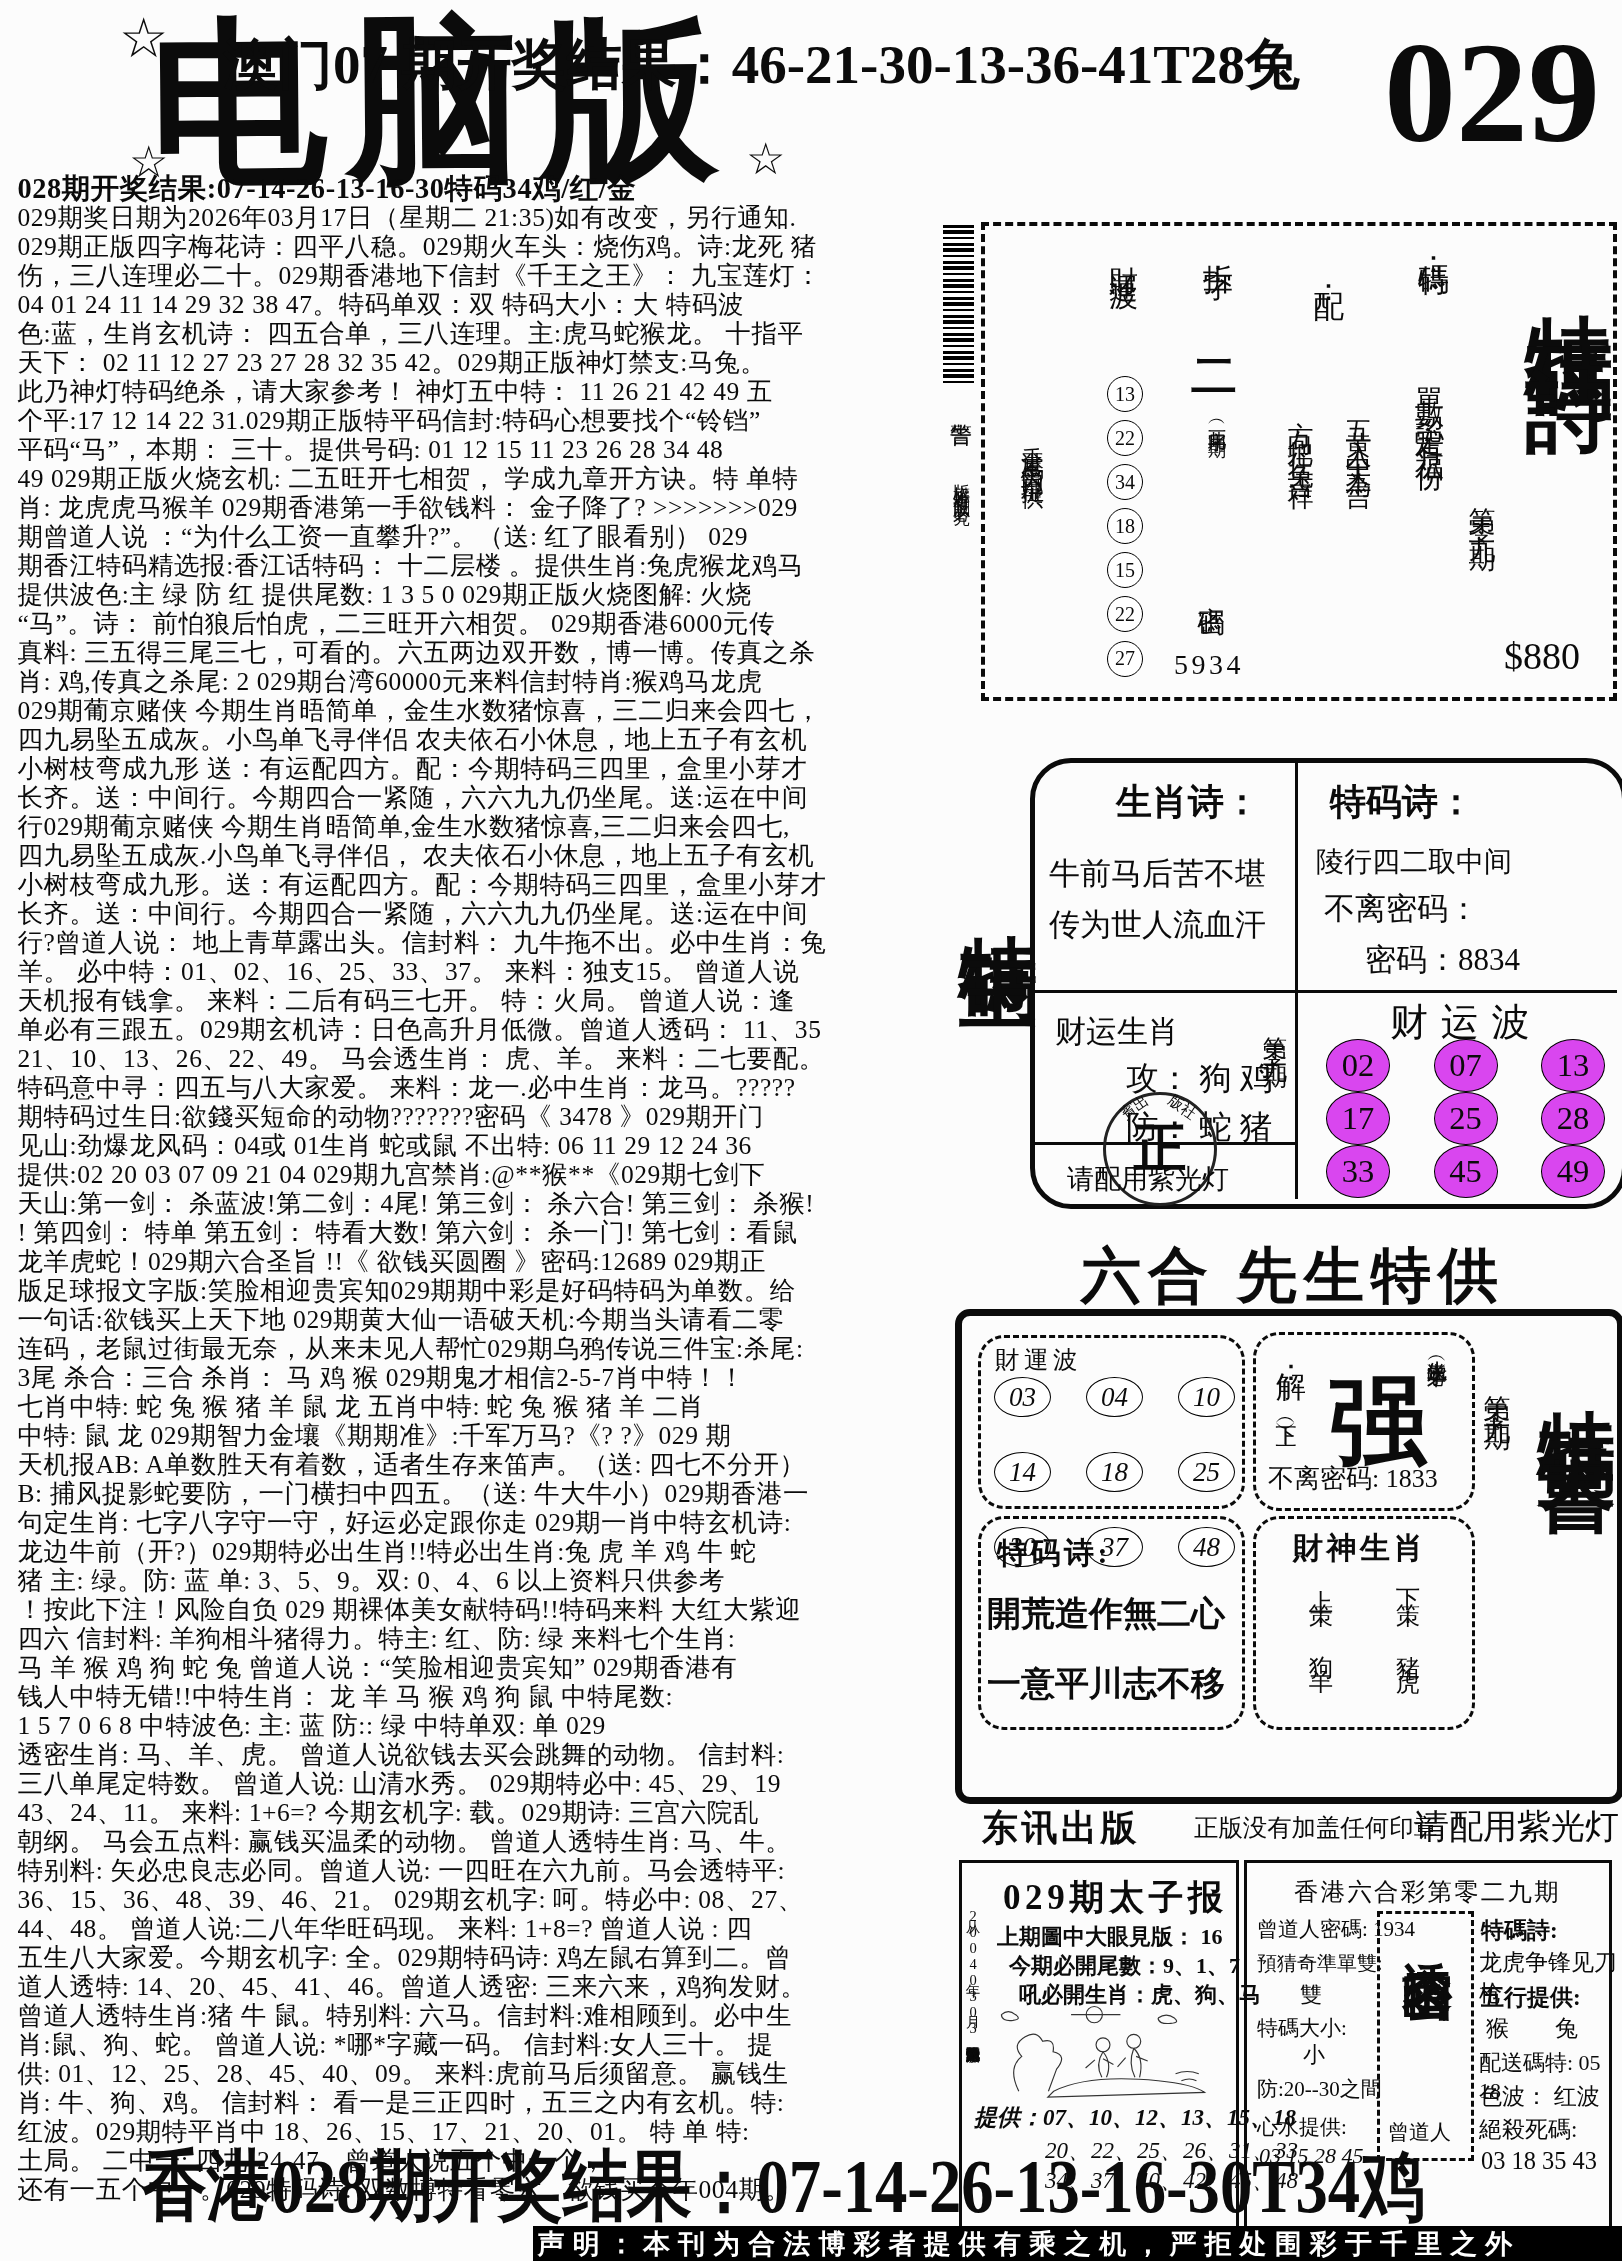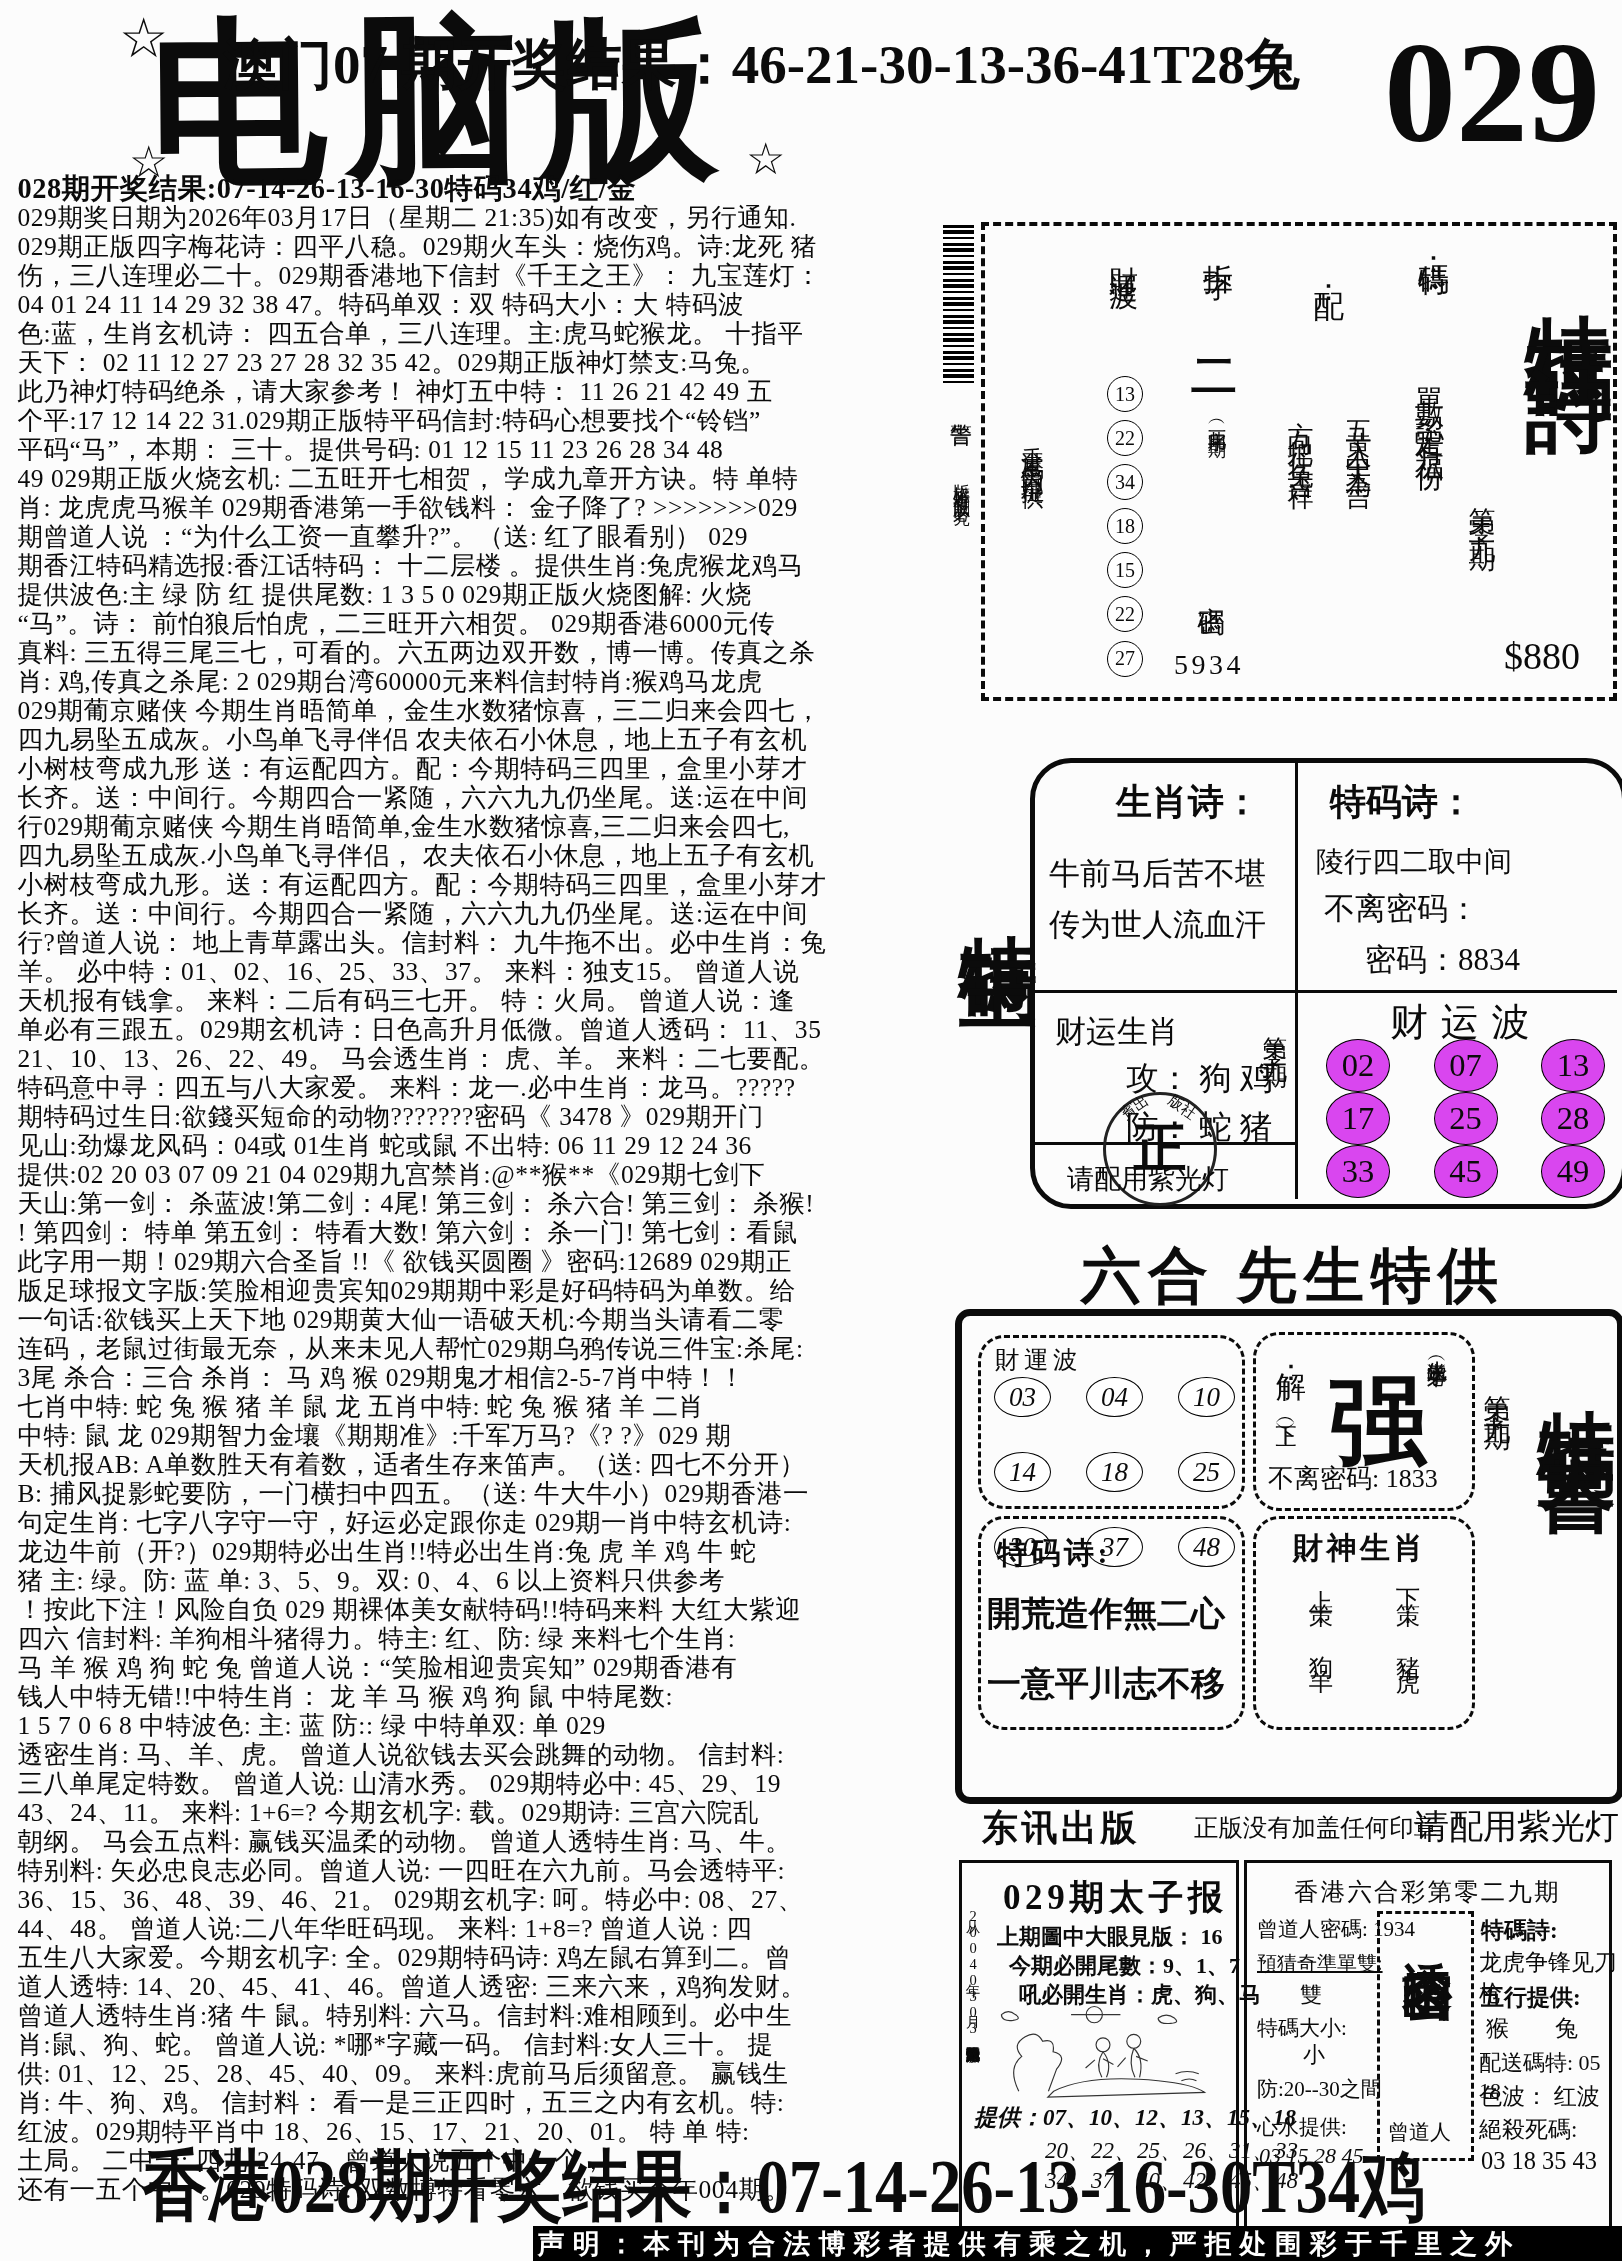--- a/index.html
+++ b/index.html
@@ -72,21 +72,21 @@
       <div class="bline">羊。 必中特：01、02、16、25、33、37。 来料：独支15。 曾道人说</div>
       <div class="bline">天机报有钱拿。 来料：二后有码三七开。 特：火局。 曾道人说：逢</div>
       <div class="bline">单必有三跟五。029期玄机诗：日色高升月低微。曾道人透码： 11、35</div>
       <div class="bline">21、10、13、26、22、49。 马会透生肖： 虎、羊。 来料：二七要配。</div>
       <div class="bline">特码意中寻：四五与八大家爱。 来料：龙一.必中生肖：龙马。?????</div>
       <div class="bline">期特码过生日:欲錢买短命的动物???????密码《 3478 》029期开门</div>
       <div class="bline">见山:劲爆龙风码：04或 01生肖 蛇或鼠 不出特: 06 11 29 12 24 36</div>
       <div class="bline"> 提供:02 20 03 07 09 21 04 029期九宫禁肖:@**猴**《029期七剑下</div>
       <div class="bline">天山:第一剑： 杀蓝波!第二剑：4尾! 第三剑： 杀六合! 第三剑： 杀猴!</div>
       <div class="bline">! 第四剑： 特单 第五剑： 特看大数! 第六剑： 杀一门! 第七剑：看鼠</div>
-      <div class="bline">此字用一期！029期六合圣旨 !!《 欲钱买圆圈 》密码:12689 029期正</div>
+      <div class="bline">龙羊虎蛇！029期六合圣旨 !!《 欲钱买圆圈 》密码:12689 029期正</div>
       <div class="bline">版足球报文字版:笑脸相迎贵宾知029期期中彩是好码特码为单数。给</div>
       <div class="bline">一句话:欲钱买上天下地 029期黄大仙一语破天机:今期当头请看二零</div>
       <div class="bline">连码，老鼠过街最无奈，从来未见人帮忙029期乌鸦传说三件宝:杀尾:</div>
       <div class="bline">3尾 杀合：三合 杀肖： 马 鸡 猴 029期鬼才相信2-5-7肖中特！！</div>
       <div class="bline">七肖中特: 蛇 兔 猴 猪 羊 鼠 龙 五肖中特: 蛇 兔 猴 猪 羊 二肖</div>
       <div class="bline">中特: 鼠 龙 029期智力金壤《期期准》:千军万马?《? ?》029 期</div>
       <div class="bline">天机报AB: A单数胜天有着数，适者生存来笛声。（送: 四七不分开）</div>
       <div class="bline">B: 捕风捉影蛇要防，一门横扫中四五。（送: 牛大牛小）029期香港一</div>
       <div class="bline">句定生肖: 七字八字守一守，好运必定跟你走 029期一肖中特玄机诗:</div>
       <div class="bline">龙边牛前（开?）029期特必出生肖!!特必出生肖:兔 虎 羊 鸡 牛 蛇</div>
@@ -252,21 +252,21 @@
     </g>
   </svg>
 
   <div class="abs b" style="left:974px;top:2102px;font-size:23px;font-style:italic;">提供：07、10、12、13、15、18</div>
   <div class="abs" style="left:1045px;top:2135px;font-size:23px;font-style:italic;">20、22、25、26、31、33</div>
   <div class="abs" style="left:1045px;top:2165px;font-size:23px;font-style:italic;">34、37、40、42、45、48</div>
 
   <div class="abs solidbox" style="left:1244px;top:1860px;width:362px;height:388px;"></div>
   <div class="abs" style="left:1294px;top:1876px;font-size:24.4px;letter-spacing:2.3px;">香港六合彩第零二九期</div>
   <div class="abs" style="left:1257px;top:1915px;font-size:21px;">曾道人密碼: 1934</div>
-  <div class="abs" style="left:1257px;top:1950px;font-size:20px;text-decoration:underline;">預猜奇準單雙:</div>
+  <div class="abs" style="left:1257px;top:1950px;font-size:20px;">預猜奇準單雙:</div>
   <div class="abs" style="left:1300px;top:1980px;font-size:22px;">雙</div>
   <div class="abs" style="left:1257px;top:2014px;font-size:21px;">特碼大小:</div>
   <div class="abs" style="left:1303px;top:2040px;font-size:22px;">小</div>
   <div class="abs" style="left:1257px;top:2075px;font-size:21px;">防:20--30之間</div>
   <div class="abs" style="left:1257px;top:2113px;font-size:21px;">心水提供:</div>
   <div class="abs" style="left:1259px;top:2143px;font-size:22px;font-style:italic;">03 15 28 45</div>
 
   <div class="abs" style="left:1377px;top:1911px;width:91px;height:244px;border:3.5px dashed #0b0b0b;"></div>
   <div class="abs v b" style="left:1392px;top:1920px;font-size:51px;letter-spacing:5.8px;">透密函</div>
   <div class="abs" style="left:1388px;top:2118px;font-size:21px;">曾道人</div>

